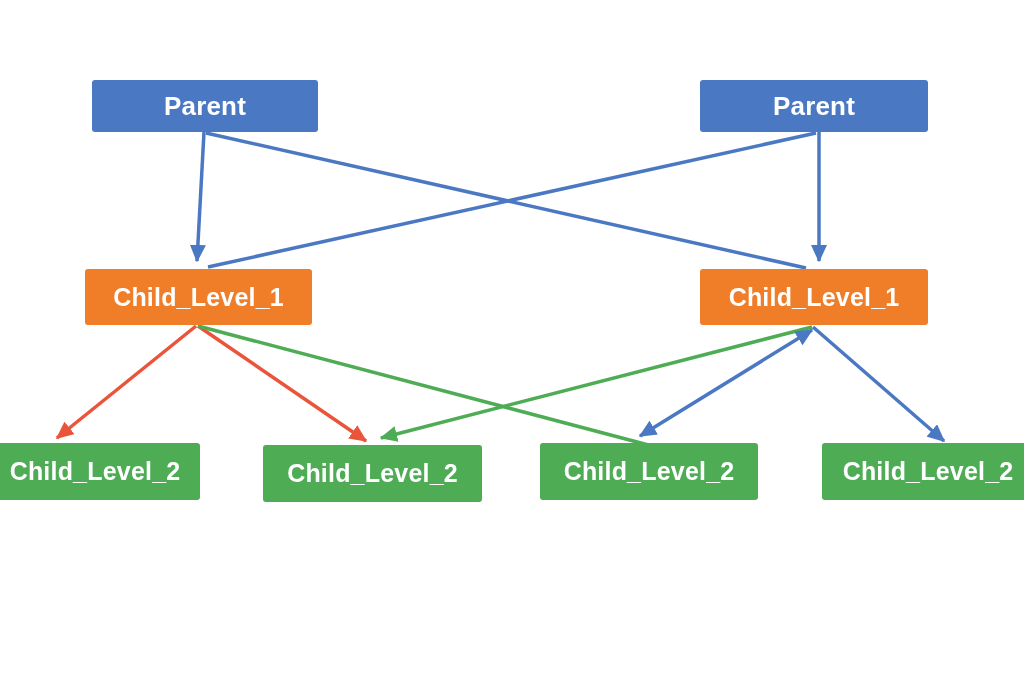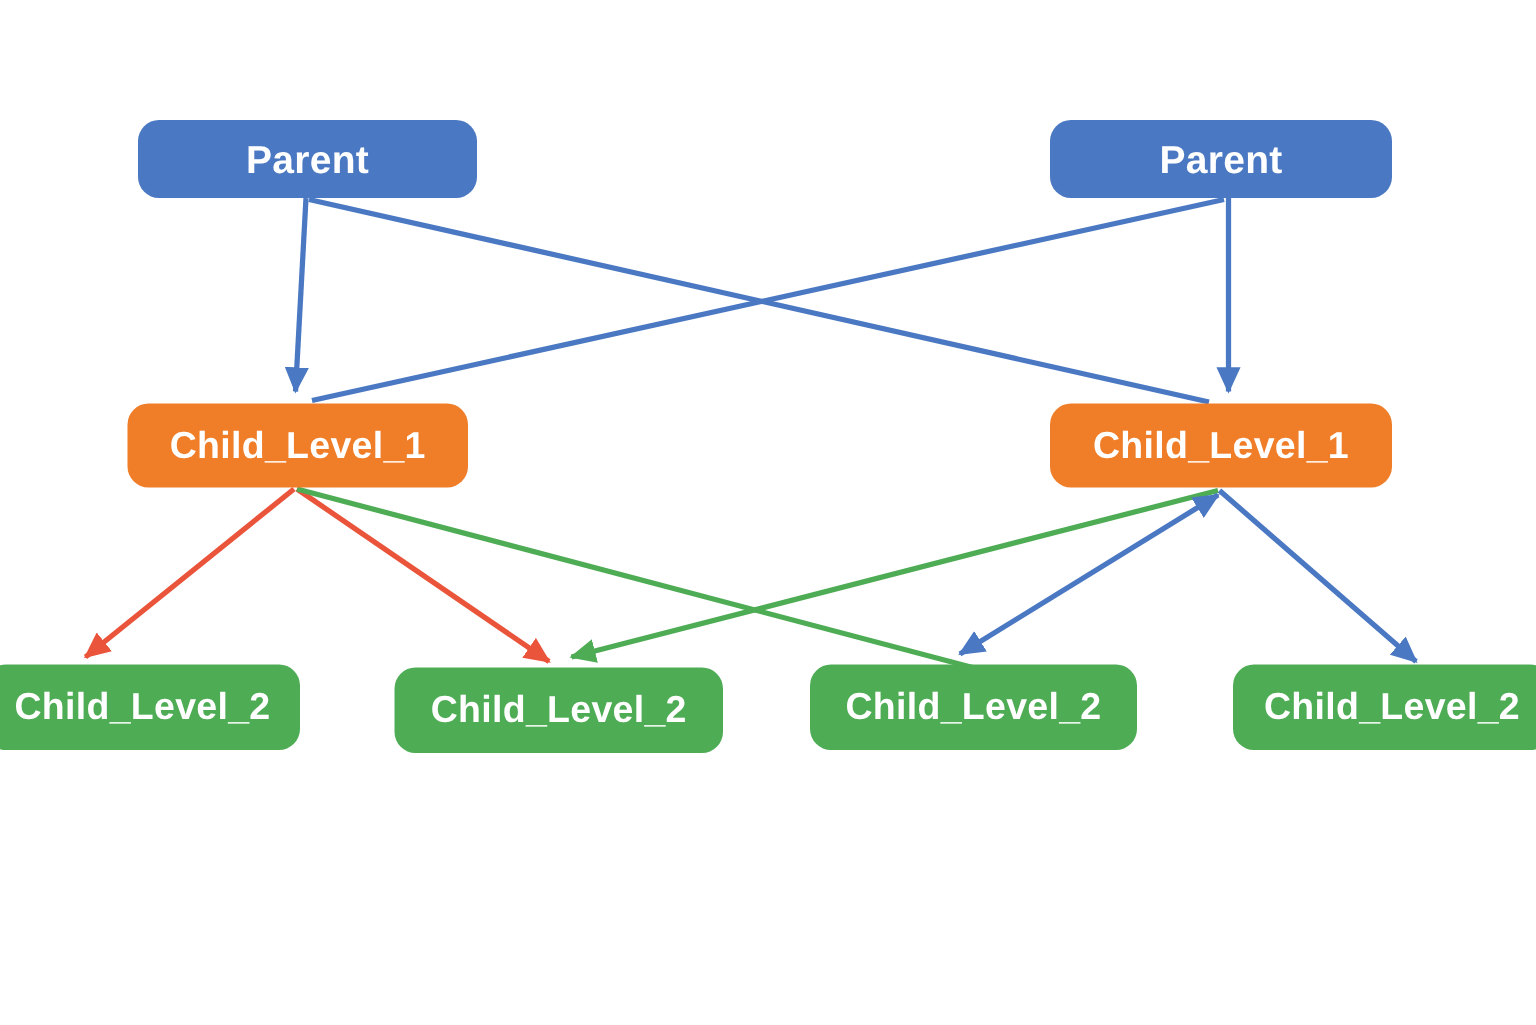--- a/index.html
+++ b/index.html
@@ -21,21 +21,21 @@
     top: 0;
     width: 1024px;
     height: 683px;
     pointer-events: none;
   }
   .node {
     position: absolute;
     display: flex;
     align-items: center;
     justify-content: center;
-    border-radius: 14px;
+    border-radius: 3px;
     color: #ffffff;
     font-weight: 700;
     white-space: nowrap;
     letter-spacing: 0.2px;
     user-select: none;
   }
 </style>
 </head>
 <body>
 

